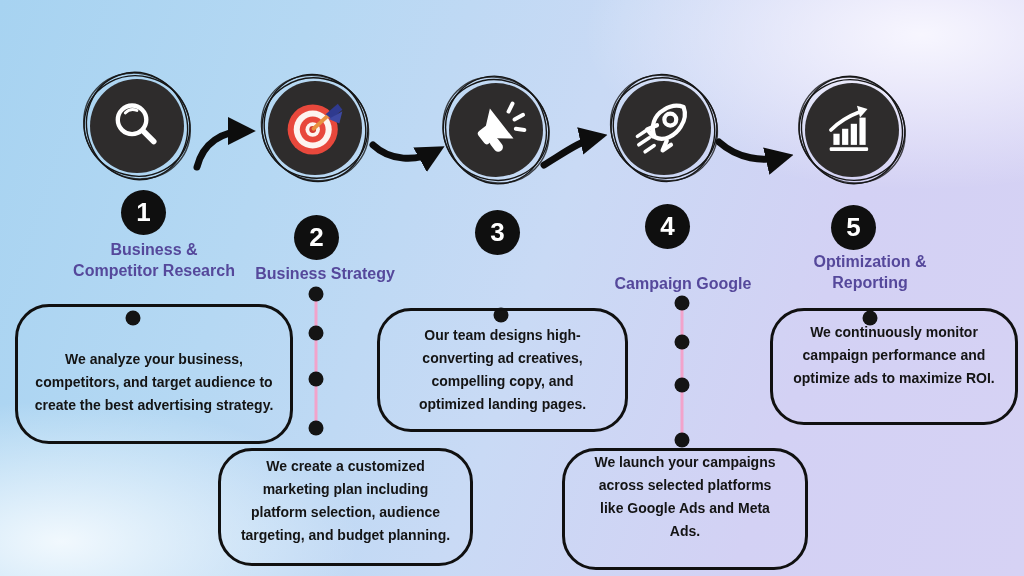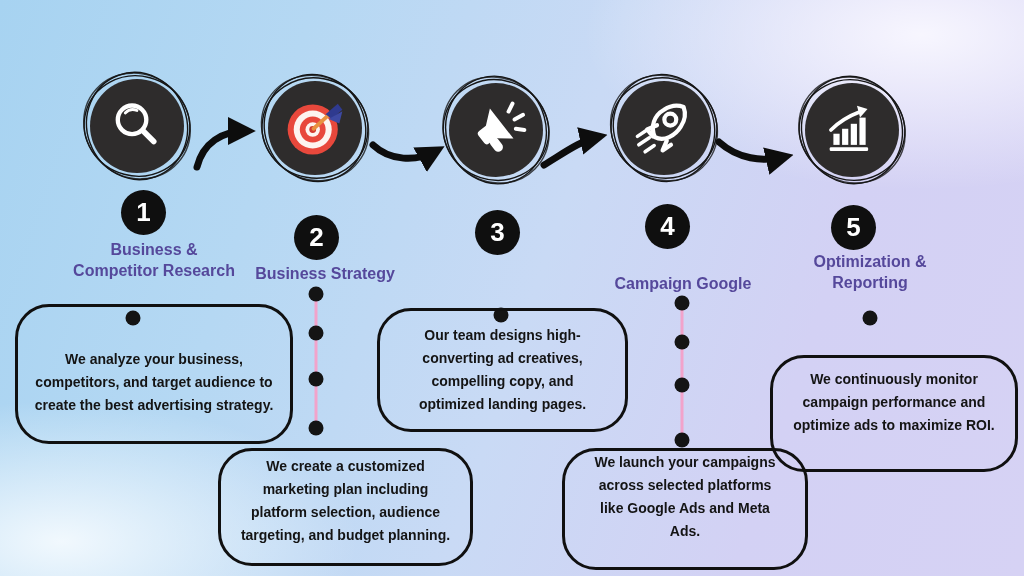--- a/index.html
+++ b/index.html
@@ -193,19 +193,19 @@
       </g>
       <path d="M16 50 C30 36 46 27 62 21" stroke="#ffffff" stroke-width="6" fill="none" stroke-linecap="round"></path>
       <polygon points="58,11 75,16 63,30" fill="#ffffff"></polygon>
     </svg>
   </div>
   <div class="badge" style="left:831px;top:205px;">
     <span>5</span>
   </div>
   <div class="step-label" style="left:780px;top:251px;width:180px;">Optimization &amp;
 Reporting</div>
-  <div class="note-box" style="left:770px;top:308px;width:248px;height:117px;padding-top:10px;margin-top:47px;">
+  <div class="note-box" style="left:770px;top:308px;width:248px;height:117px;padding-top:10px;">
     <p class="note-text">We continuously monitor
 campaign performance and
 optimize ads to maximize ROI.</p>
   </div>
 
 </div>
 
 </body></html>

